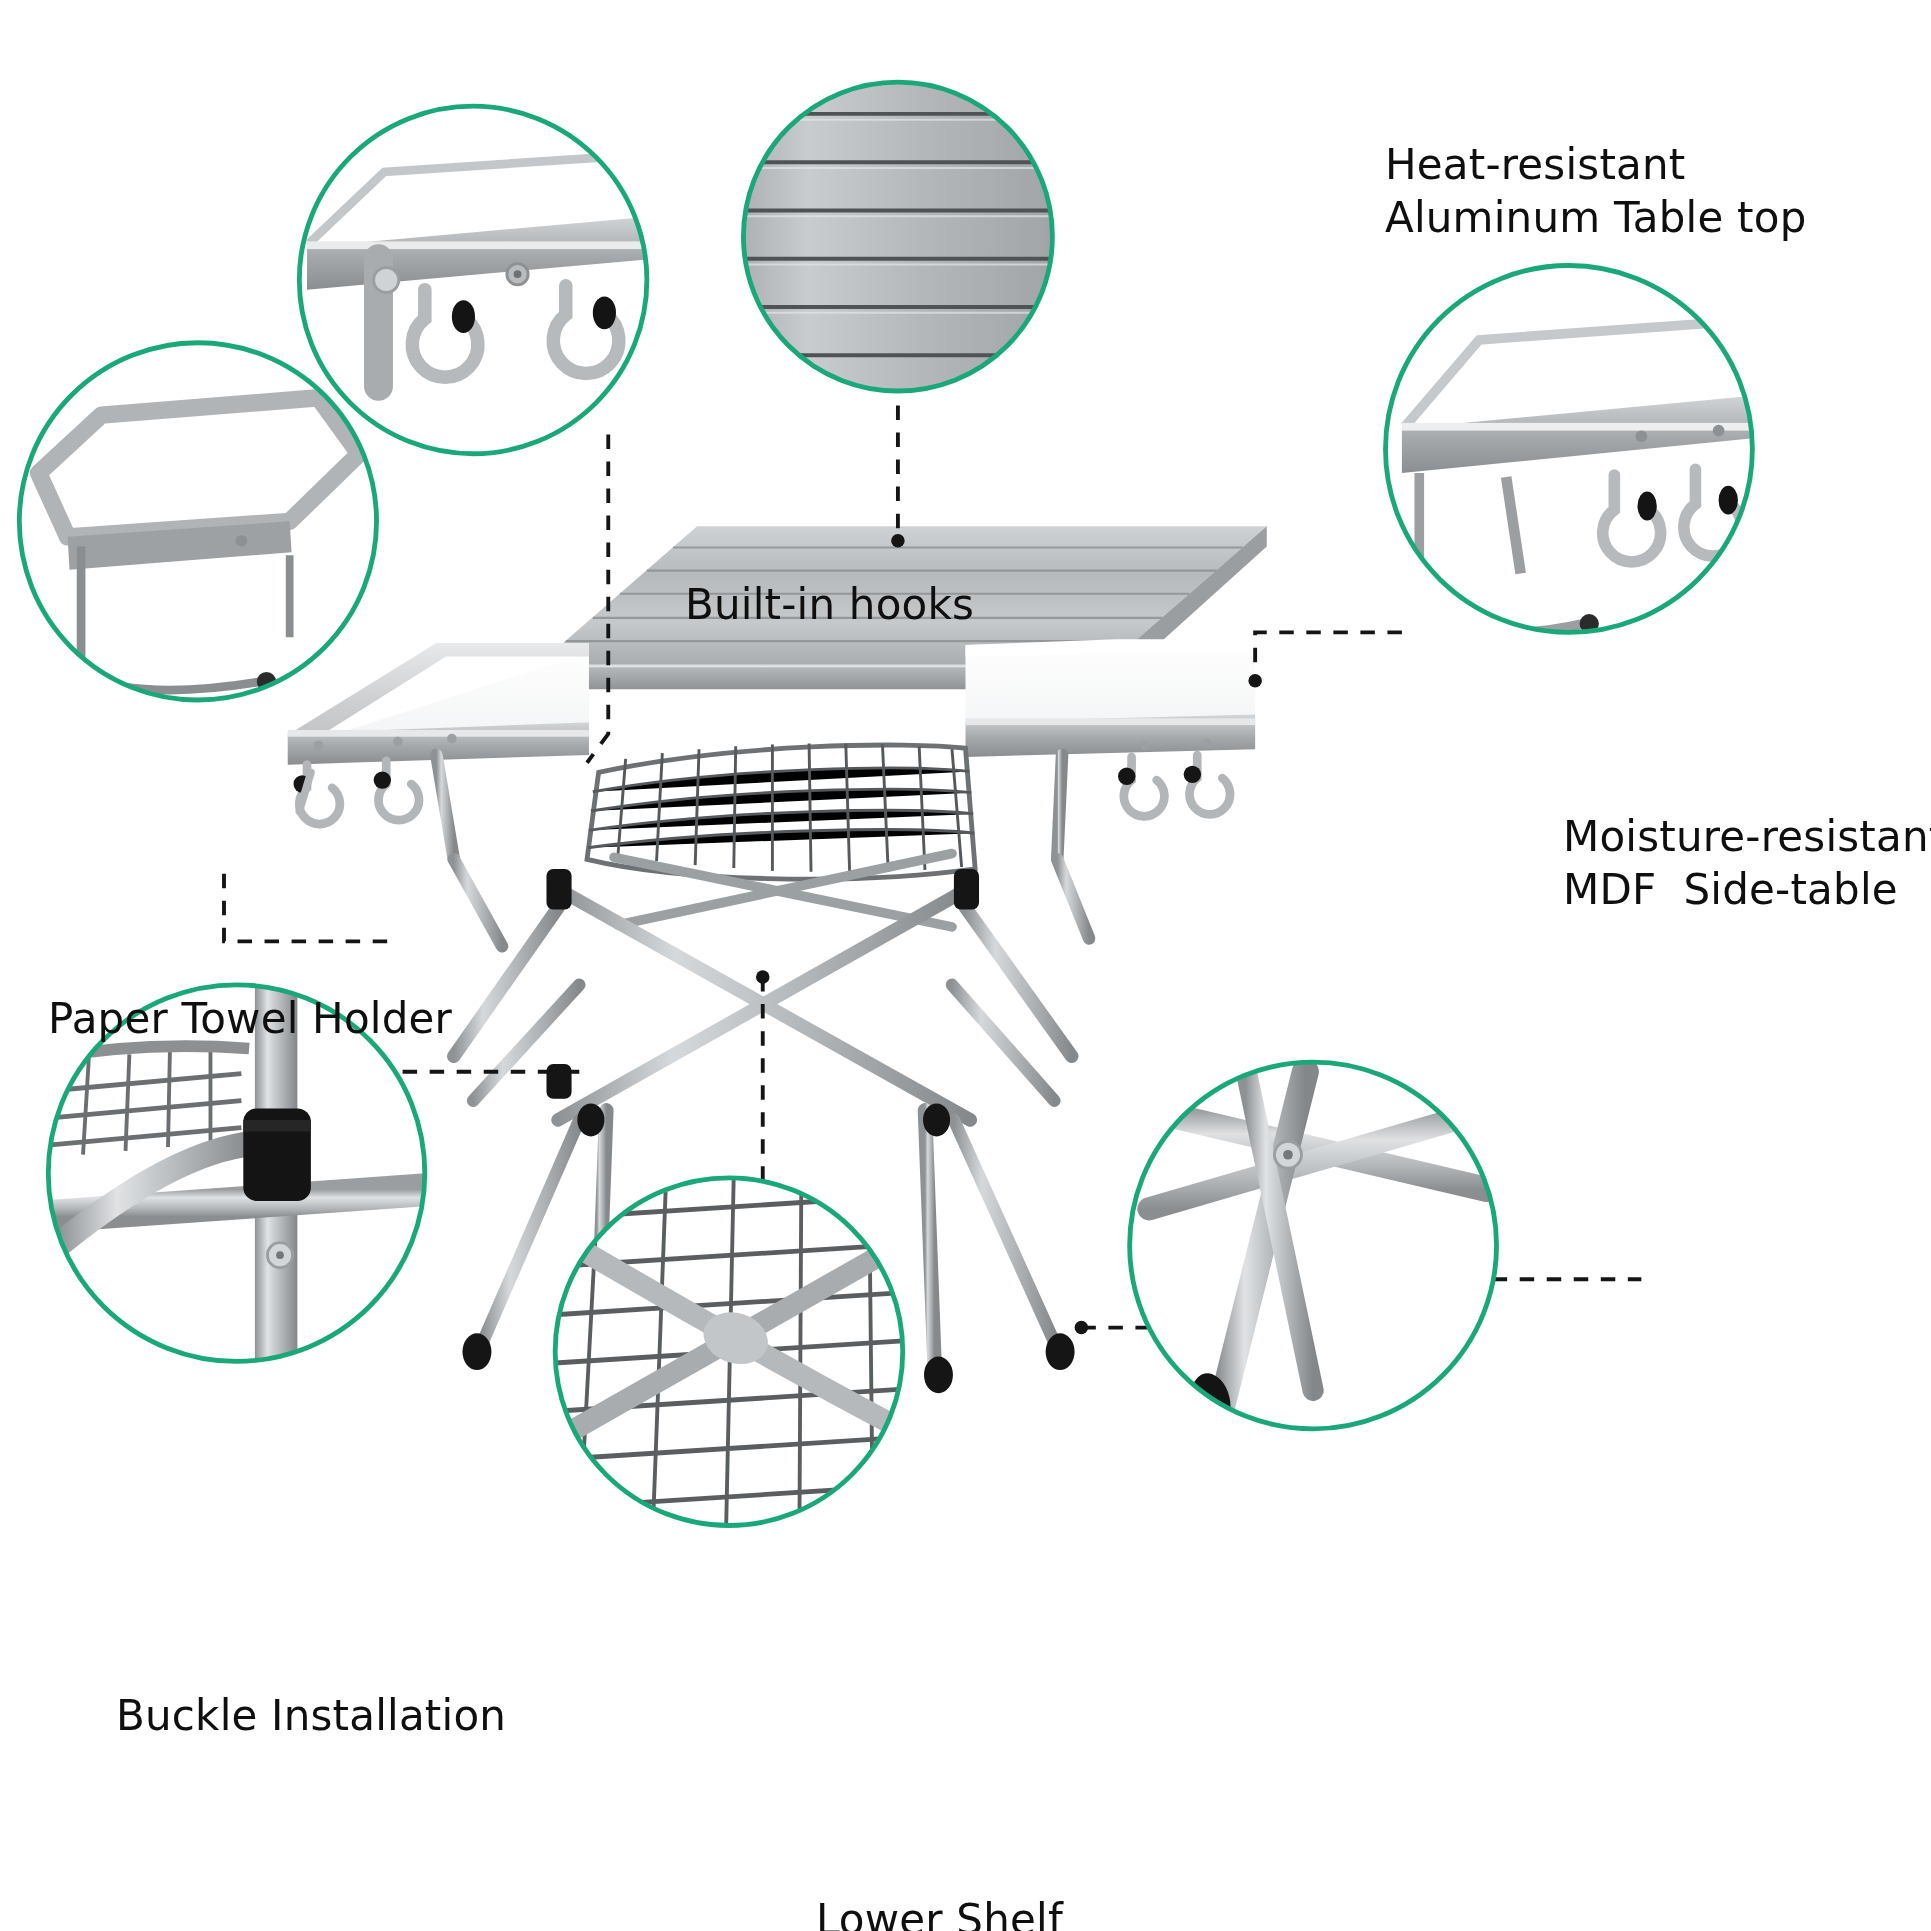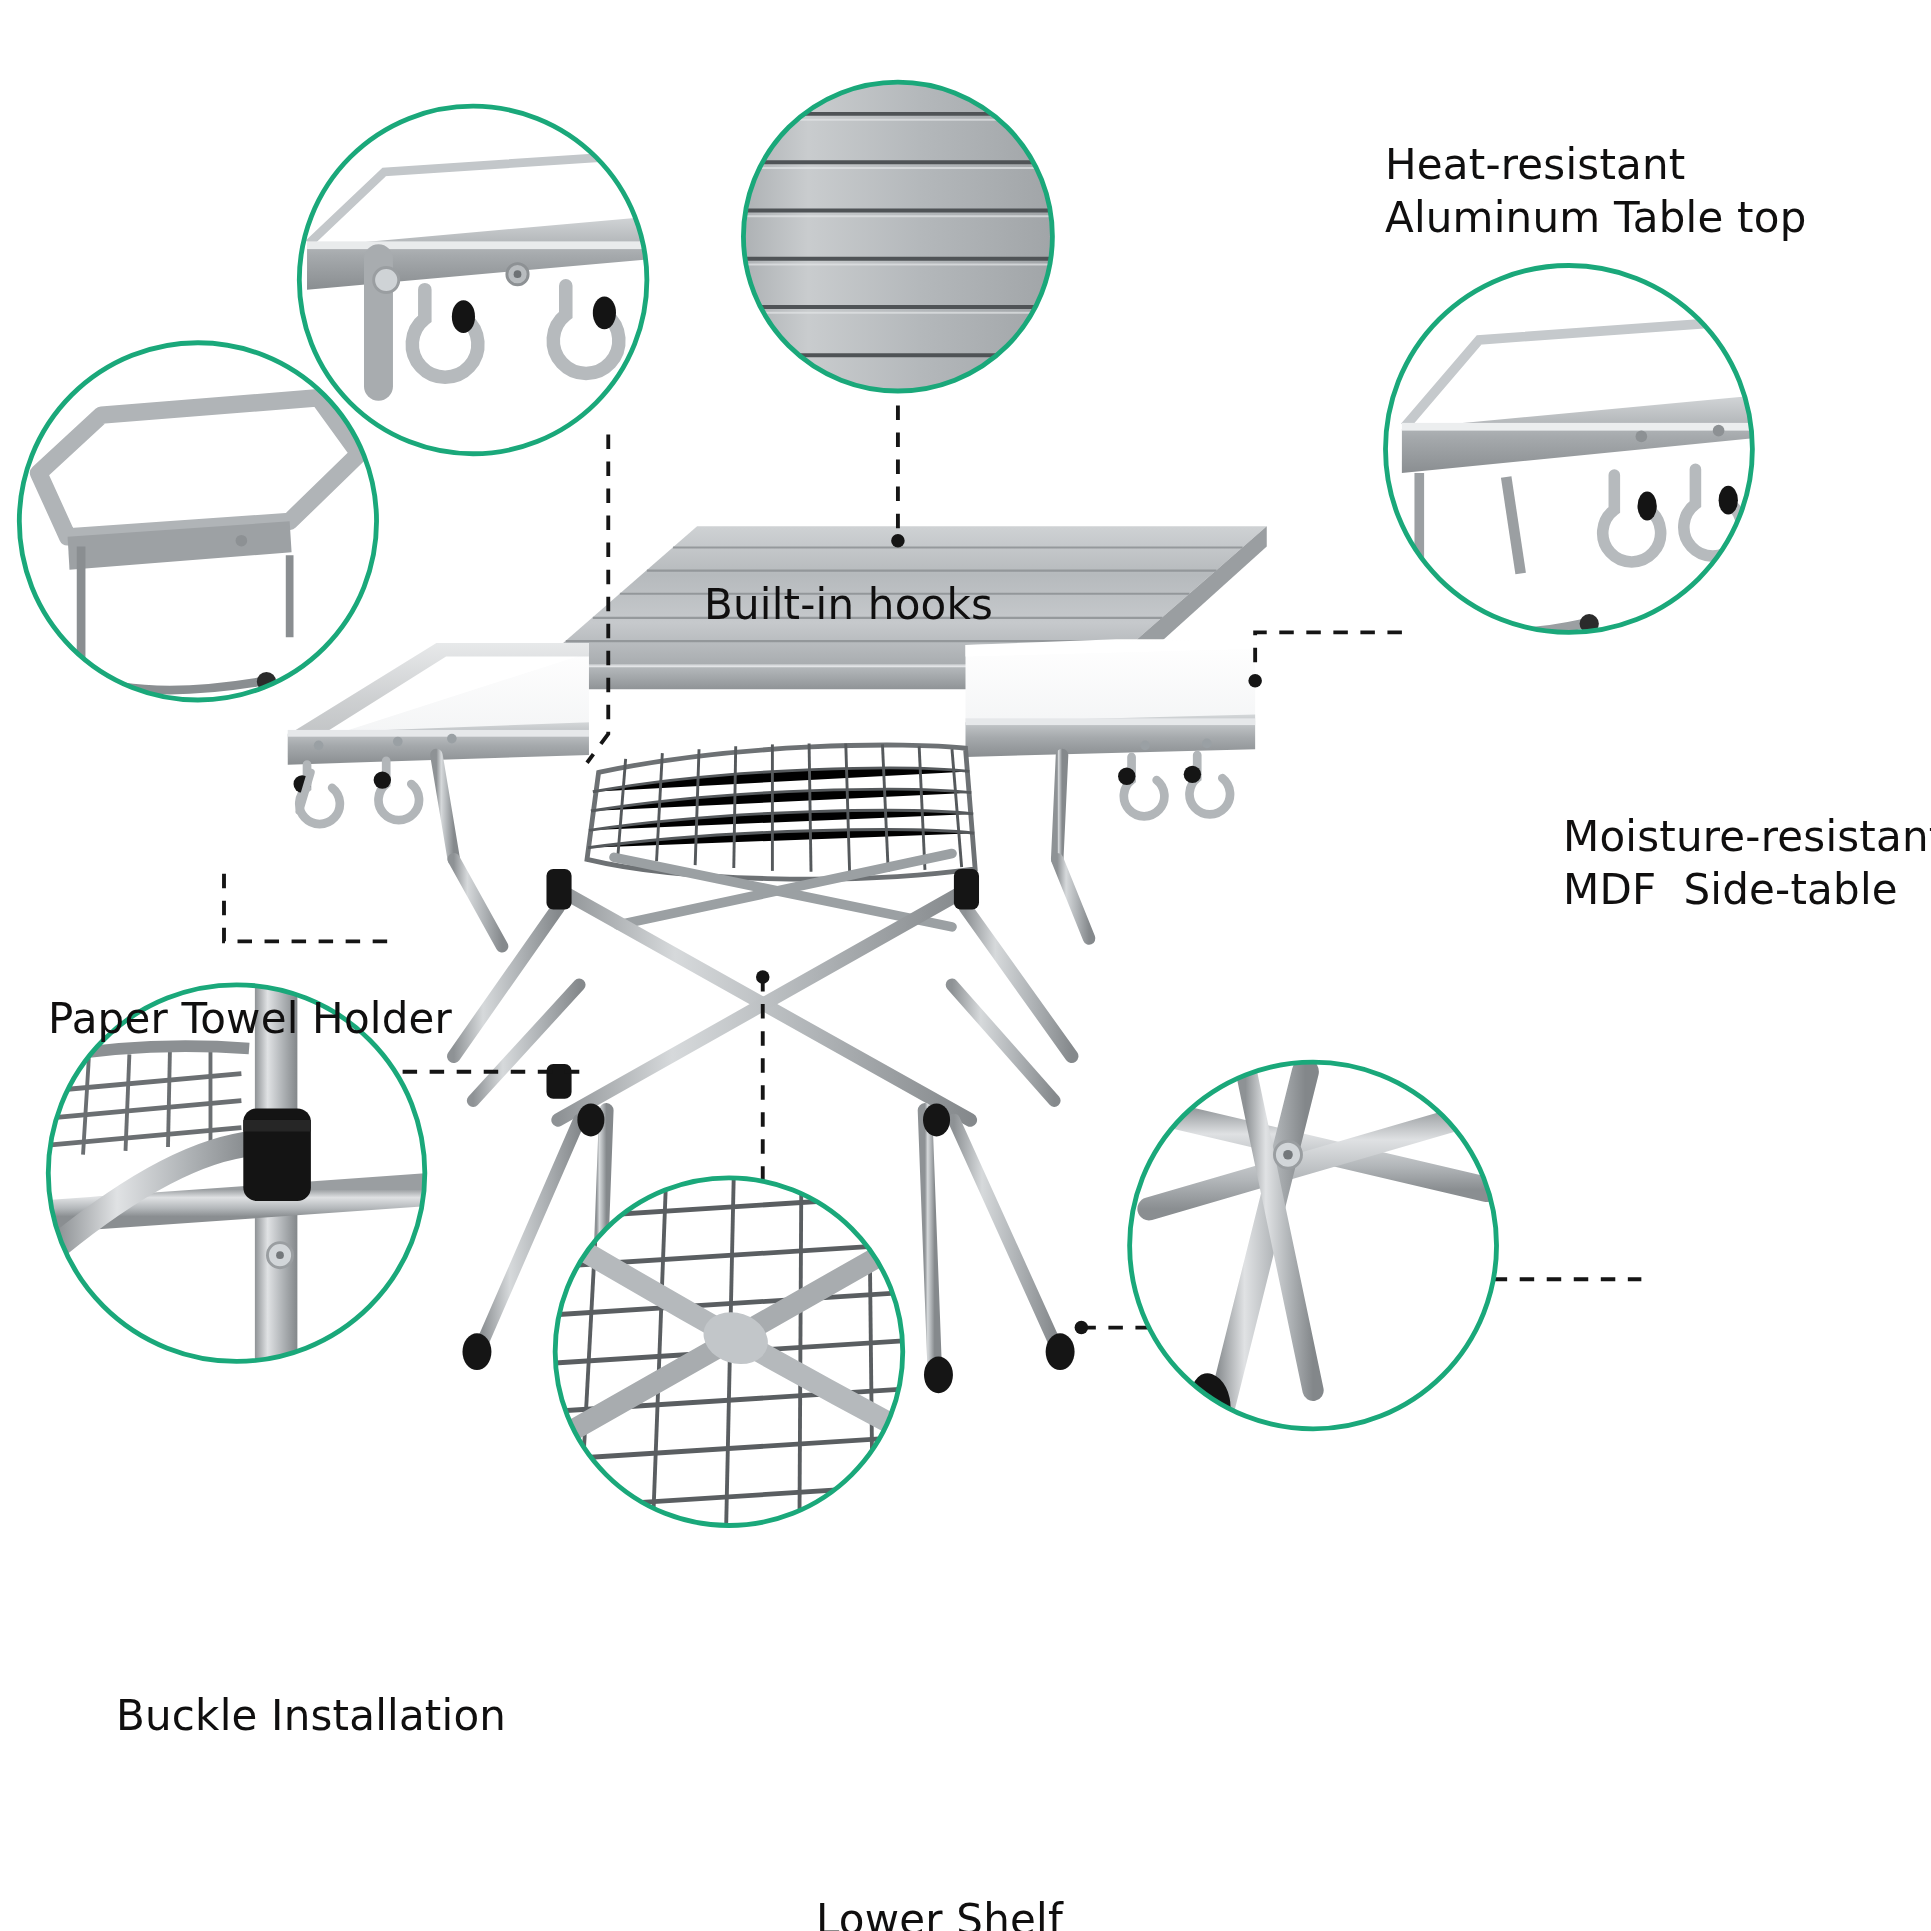--- a/index.html
+++ b/index.html
@@ -38,21 +38,21 @@
     font-family: "DejaVu Sans", sans-serif;
     font-weight: 400;
     font-size: 42px;
     line-height: 1.26;
     letter-spacing: 0.2px;
     white-space: pre;
     -webkit-font-smoothing: antialiased;
   }
 
   .lbl-heat        { left: 1385px; top: 139px;  }
-  .lbl-hooks       { left: 704px;  top: 579px;  }
+  .lbl-hooks       { left: 685px;  top: 579px;  }
   .lbl-mdf         { left: 1563px; top: 811px;  }
   .lbl-paper       { left: 48px;   top: 993px; }
   .lbl-buckle      { left: 116px;  top: 1690px; }
   .lbl-shelf       { left: 816px;  top: 1894px; }
   .lbl-steel       { left: 1420px; top: 1736px; }
 </style>
 </head>
 <body>
 
 <div id="stage">

